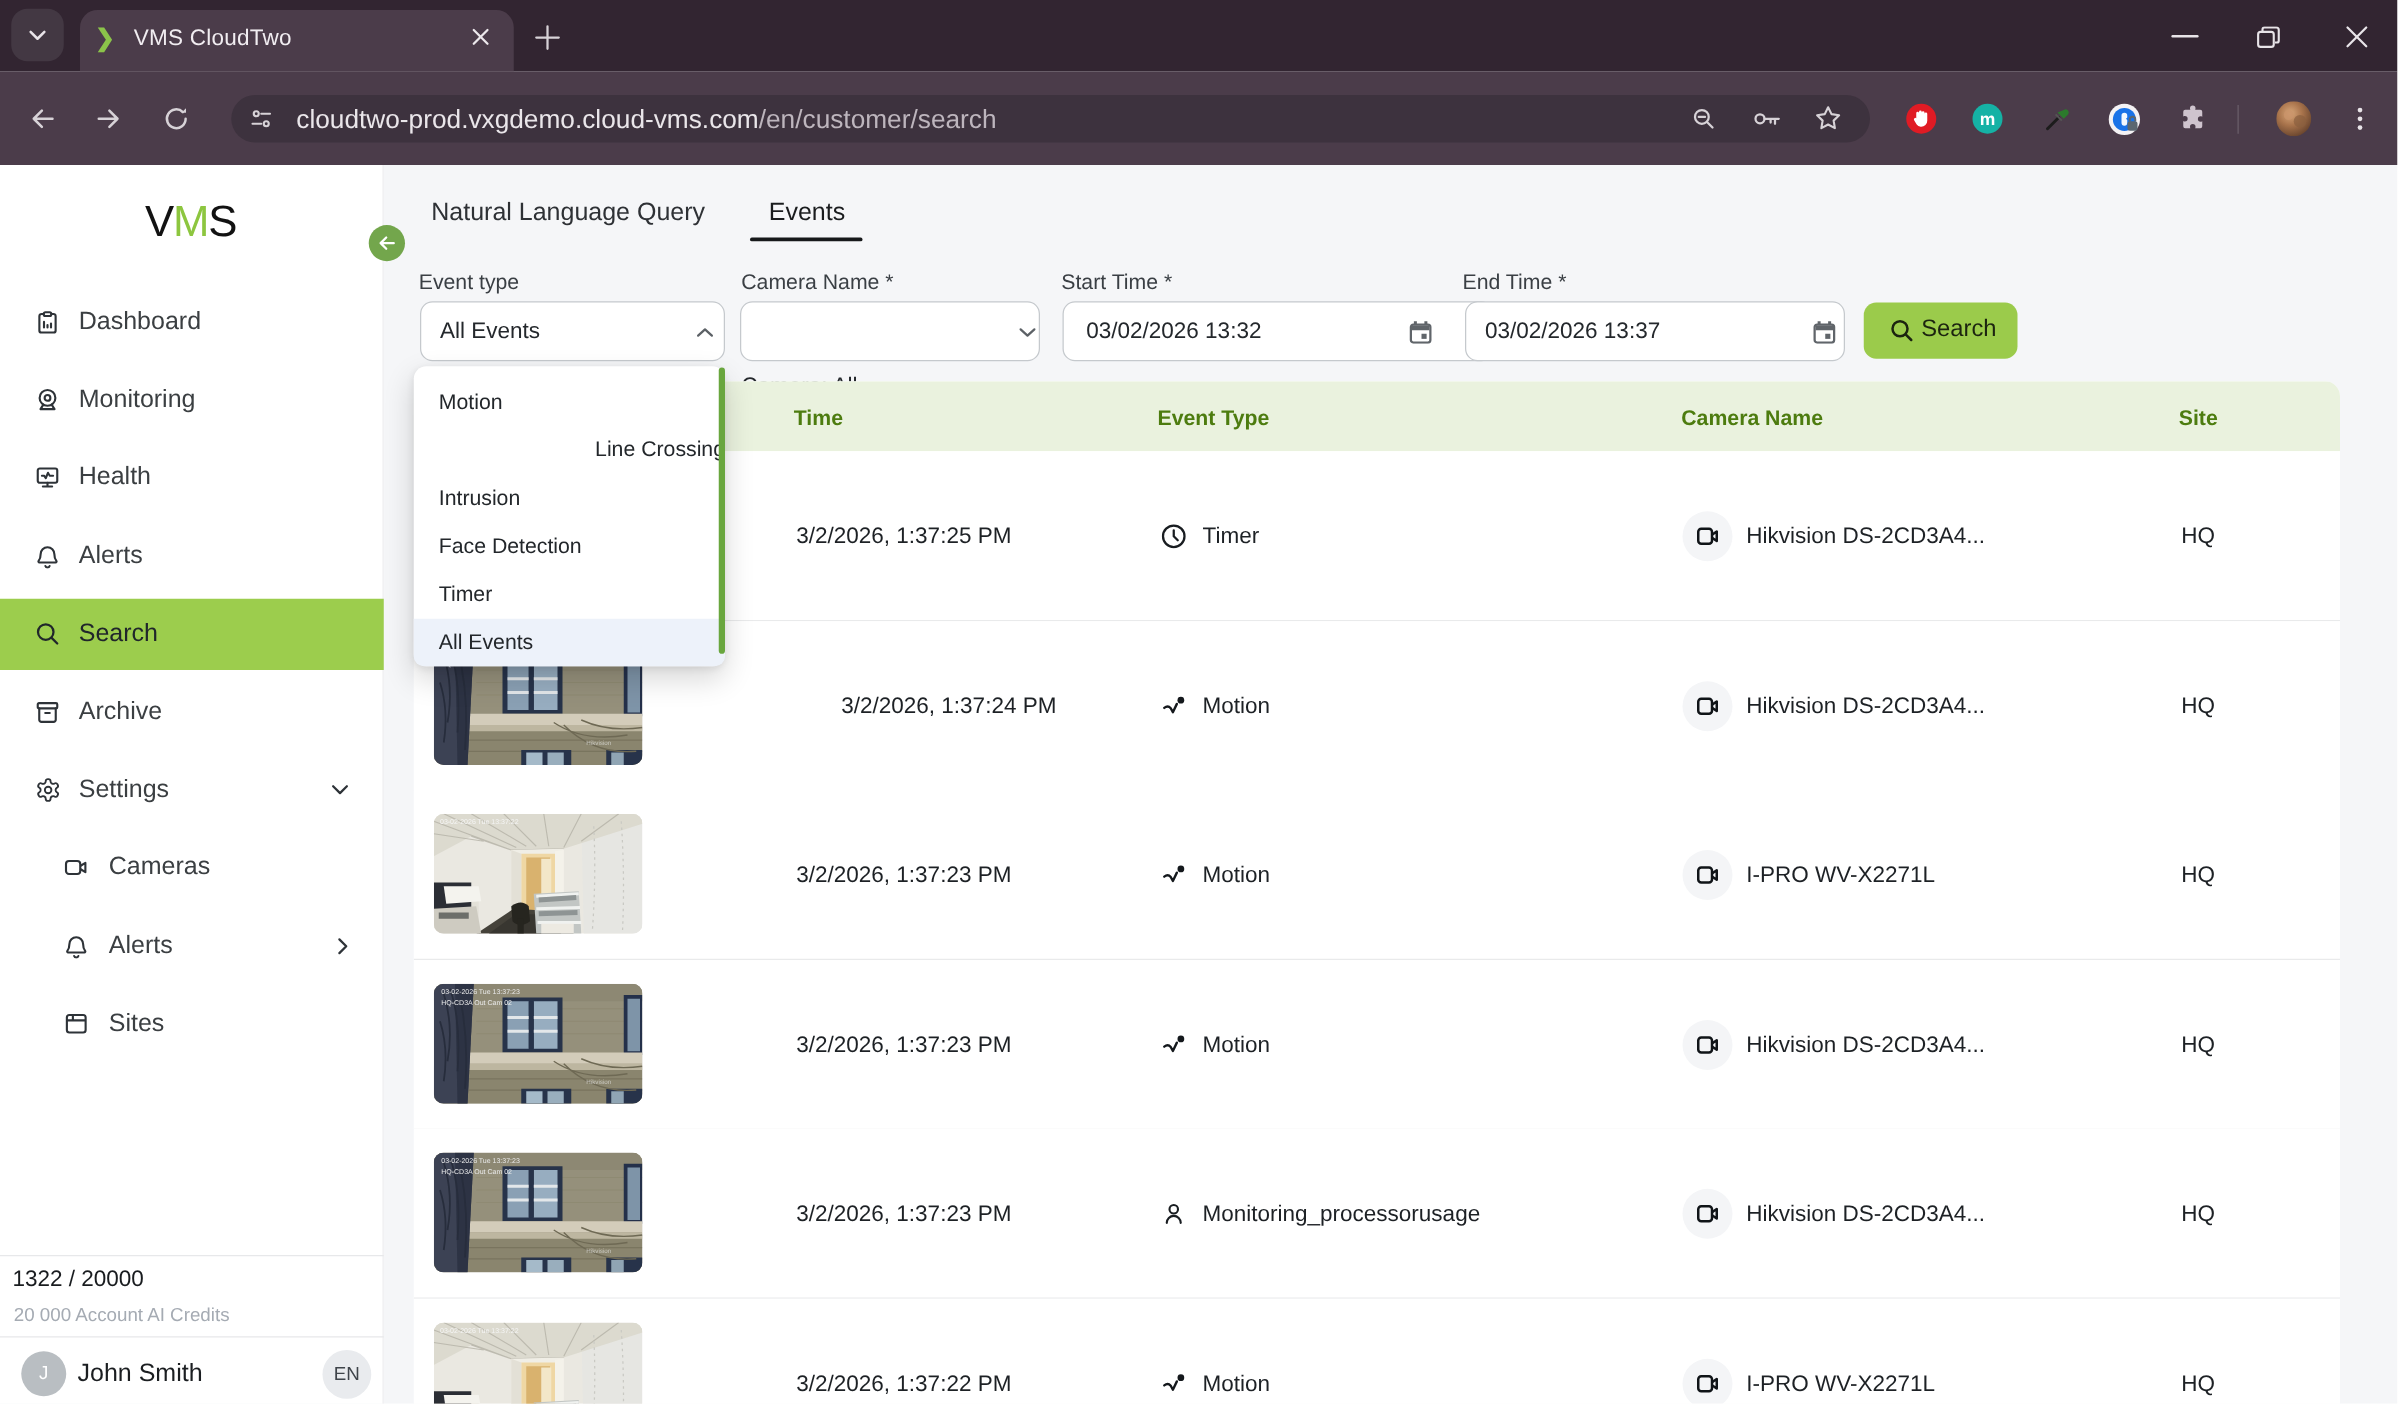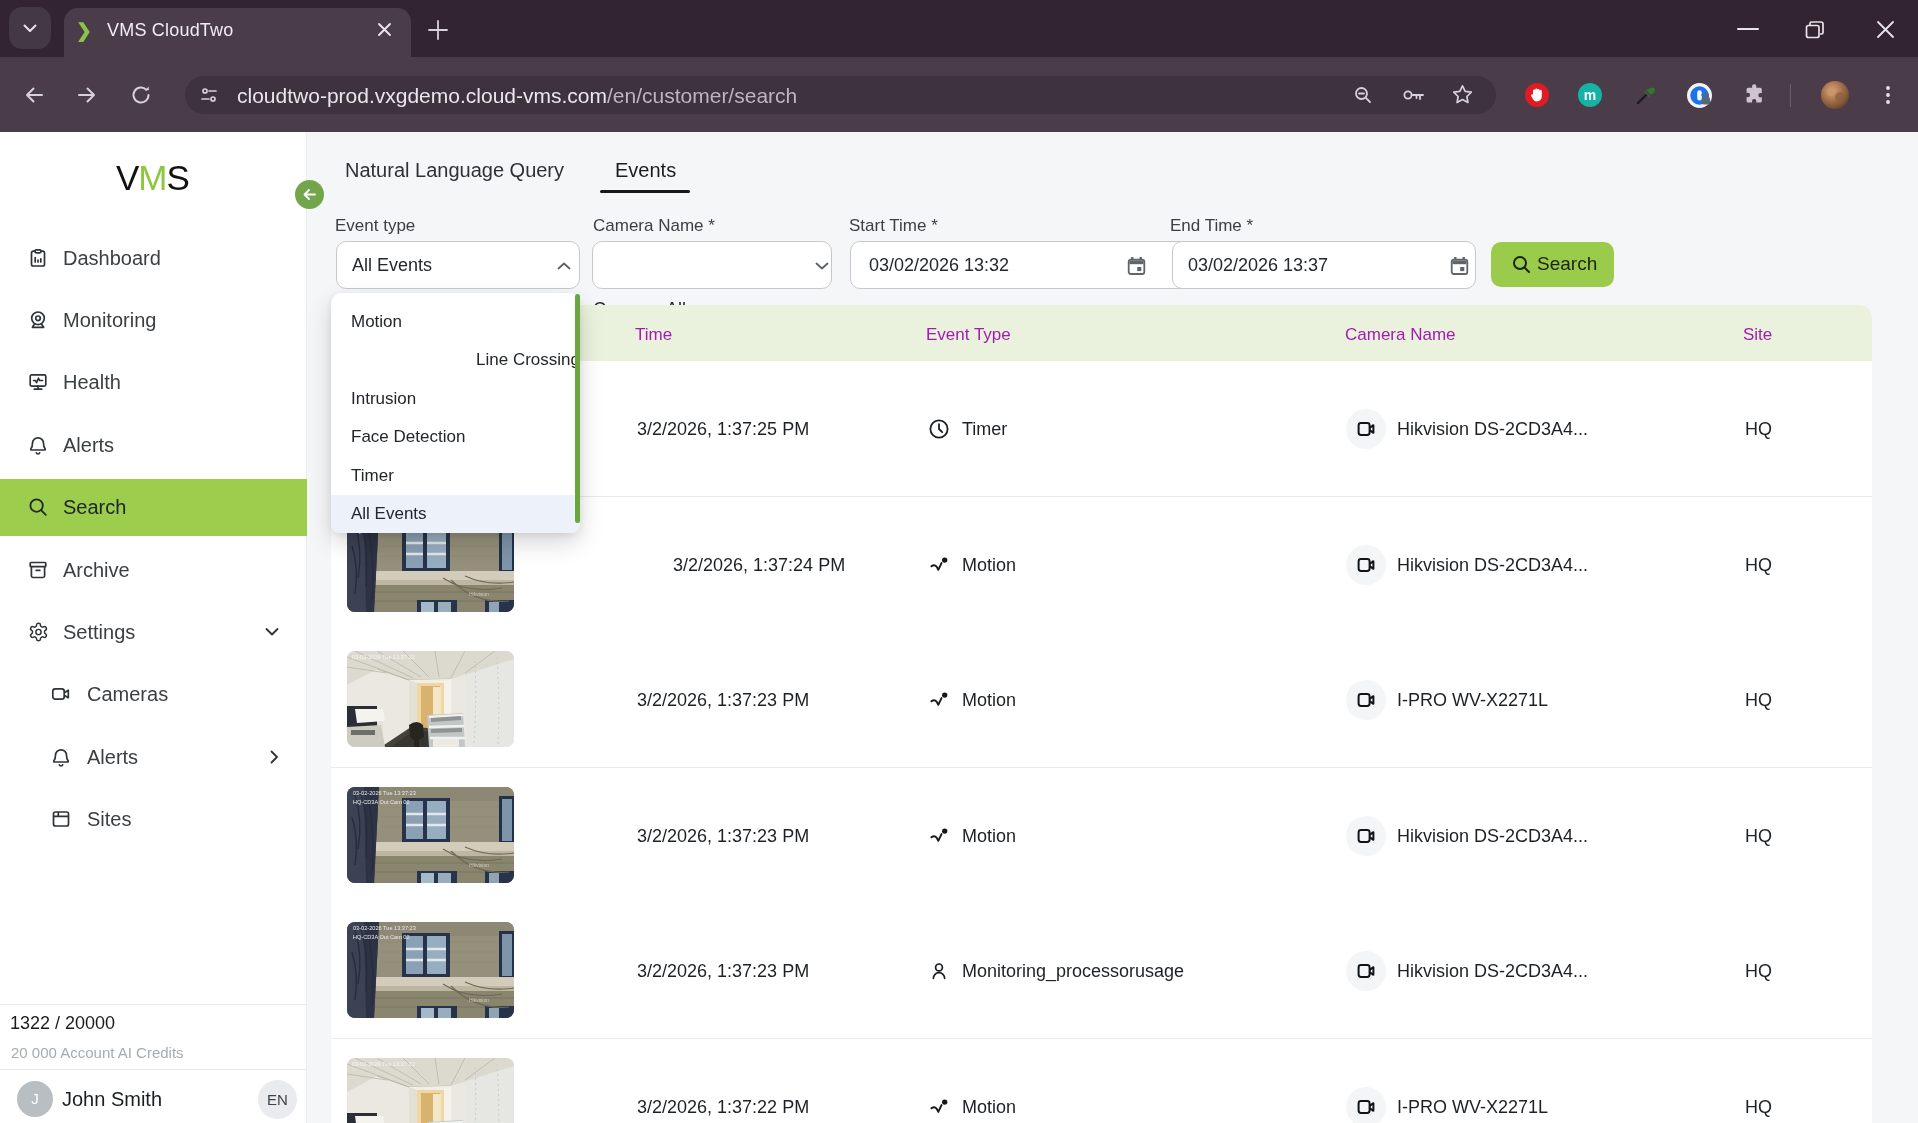--- a/index.html
+++ b/index.html
@@ -23,21 +23,21 @@
 .nav-tx { position:absolute; left:63px; top:50%; transform:translateY(-50%); font-size:20px; color:#3b3f42; white-space:nowrap; }
 .sub .nav-ic { left:51px; }
 .sub .nav-tx { left:87px; }
 .lbl { position:absolute; font-size:17px; color:#3a3f44; white-space:nowrap; }
 .field { position:absolute; top:241px; height:48px; background:#fff; border:1px solid #c5c9cd; border-radius:10px; }
 .ftext { position:absolute; top:50%; transform:translateY(-50%); font-size:18px; color:#24282c; white-space:nowrap; }
 
 
 #card { position:absolute; left:331px; top:305px; width:1541px; height:818px; background:#fff; border-radius:12px 12px 0 0; overflow:hidden; }
 #thead { position:absolute; left:0; top:0; width:1541px; height:56px; background:#eaf2de; }
-.th { position:absolute; top:50%; transform:translateY(calc(-50% + 2px)); font-size:17px; font-weight:normal; color:#a21caf; }
+.th { position:absolute; top:50%; transform:translateY(calc(-50% + 2px)); font-size:17px; font-weight:bold; color:#4d7c0f; }
 .row { position:absolute; left:0; width:1541px; height:136px; border-bottom:1px solid #e9eaeb; background:#fff; }
 .cell { position:absolute; top:50%; transform:translateY(-50%); font-size:18px; color:#1d2125; white-space:nowrap; }
 .thumb { position:absolute; left:16px; top:19px; width:167px; height:96px; border-radius:8px; overflow:hidden; }
 .camcircle { position:absolute; left:1015px; top:50%; transform:translateY(-50%); width:40px; height:40px; border-radius:50%; background:#f4f5f7; }
 
 
 #dropdown { position:absolute; left:331px; top:293px; width:249px; height:240px; background:#fff; border-radius:10px; box-shadow:0 10px 24px rgba(0,0,0,.16), 0 2px 6px rgba(0,0,0,.08); }
 .dd-item { position:absolute; left:0; width:249px; height:38px; line-height:38px; padding-left:20px; font-size:17px; color:#23272b; }
 </style>
 </head>

